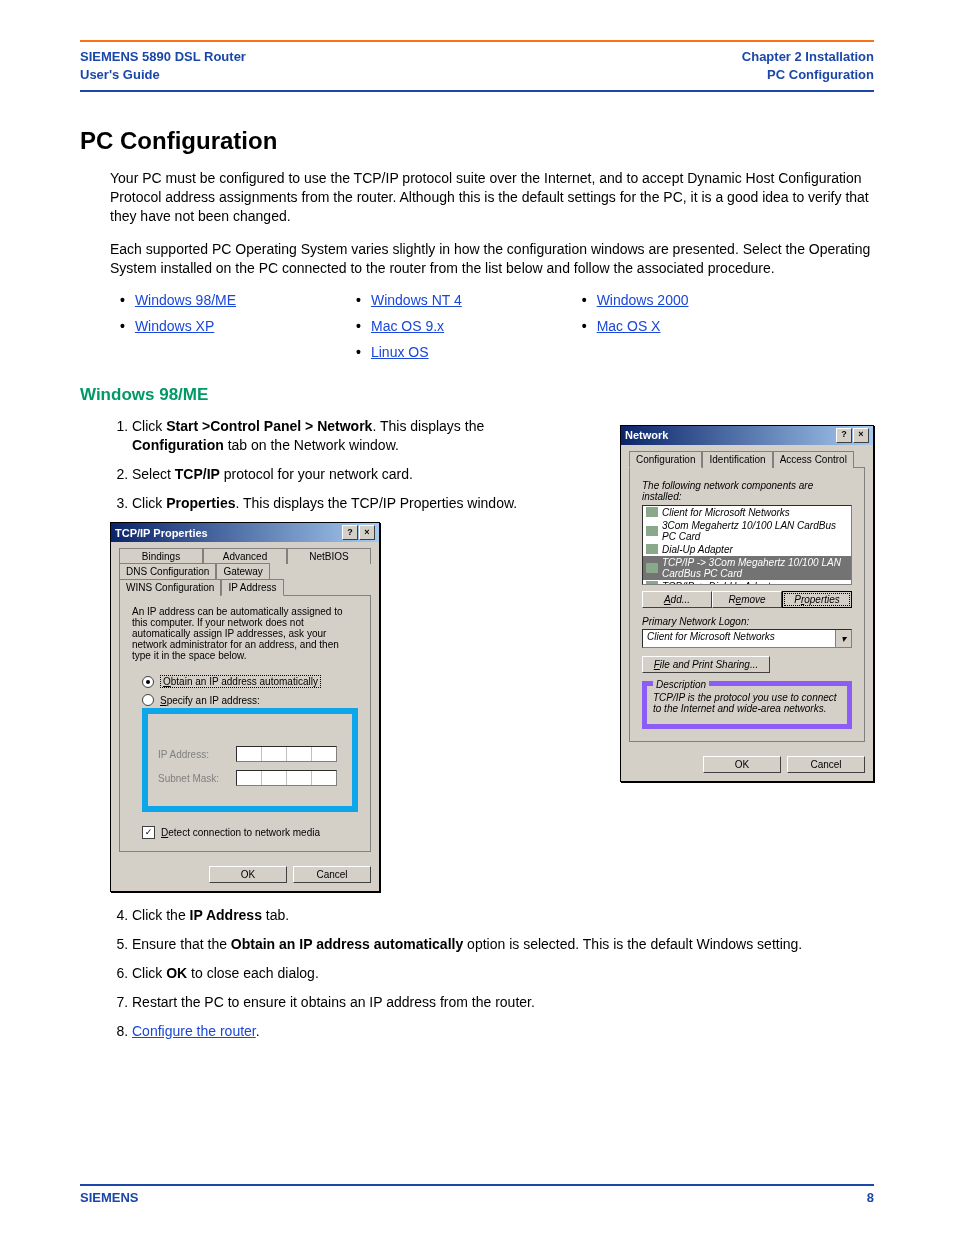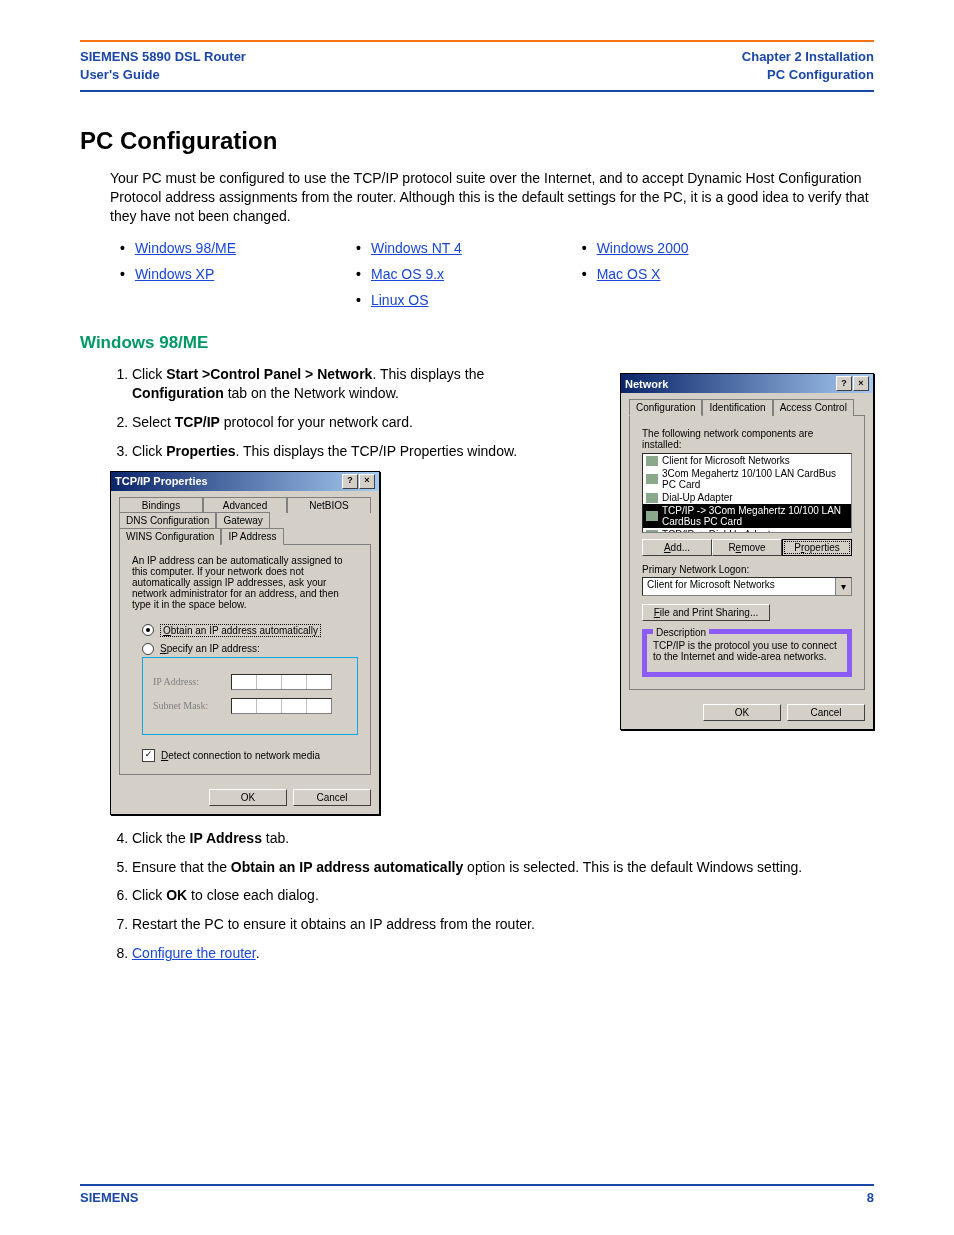--- a/index.html
+++ b/index.html
@@ -116,42 +116,42 @@
   .tab-panel {
     border: 1px solid #808080;
     background: #d4d0c8;
     padding: 10px 12px 12px 12px;
     min-height: 200px;
   }
   .instr { margin-bottom: 14px; }
   .radio-row { display: flex; align-items: center; margin: 6px 0 6px 10px; gap: 6px;}
   .radio { width: 10px; height: 10px; border: 1px solid #404040; border-radius: 50%; background: #fff; display:inline-flex; align-items:center; justify-content:center;}
   .radio.checked::after { content:""; width:4px; height:4px; background:#000; border-radius:50%;}
-  .ip-fields { border: 1px solid #0ea5e9; padding: 8px 10px 12px 10px; margin-left: 10px; margin-top: -4px; font-family: Liberation Serif, serif;}
+  .ip-fields { border: 6px solid #0ea5e9; padding: 24px 10px 12px 10px; margin-left: 10px; margin-top: -4px;}
   .ip-row { display: flex; align-items: center; gap: 8px; margin: 8px 0;}
   .ip-label { width: 70px; color: #808080;}
   .ip-box { display: flex; background:#fff; border: 1px inset #808080; }
   .ip-seg { width: 24px; height: 14px; border-right: 1px solid #c0c0c0;}
   .ip-seg:last-child{border-right:none;}
   .chk-row { display:flex; align-items:center; gap:6px; margin-top:14px; margin-left:10px;}
   .chk { width:11px; height:11px; border: 1px solid #404040; background:#fff; display:inline-flex; align-items:center; justify-content:center; font-size:9px;}
   .dlg-btns { display:flex; justify-content:flex-end; gap:6px; padding: 6px 8px 8px 8px;}
   .btn {
     min-width: 60px; text-align:center; padding: 2px 8px;
     background:#d4d0c8;
     border: 1px solid #fff;
     border-right-color:#404040; border-bottom-color:#404040;
   }
   .btn.focus { outline: 1px dotted #000; outline-offset: -3px; border: 1px solid #000;}
   
   .net-dialog { width: 252px; margin-top: 8px;}
   .tcp-dialog { width: 268px; margin: 8px 0 0 30px;}
   .listbox { border: 1px inset #808080; background:#fff; margin: 3px 0 6px 0; height: 78px; overflow: hidden;}
   .listitem { display:flex; align-items:center; gap:4px; padding: 1px 3px;}
-  .listitem.sel { background:#000000; color:#fff;}
+  .listitem.sel { background:#737373; color:#fff;}
   .li-icon { width:12px; height:10px; background:#8aa88a; flex:0 0 12px;}
   .three-btns { display:flex; justify-content:space-between; margin-bottom:8px;}
   .three-btns .btn { flex:1; min-width: 0;}
   .dropdown { display:flex; border: 1px inset #808080; background:#fff; height:17px; margin-bottom:8px;}
   .dropdown-text { flex:1; padding: 1px 4px;}
   .dropdown-arrow { width: 15px; background:#d4d0c8; border-left:1px solid #808080; display:flex; align-items:center; justify-content:center;}
   .fieldset { border: 5px solid #8b5cf6; padding: 6px 6px 10px 6px; margin-top: 8px; position: relative;}
   .fieldset-label { position: absolute; top:-7px; left: 6px; background:#d4d0c8; padding: 0 3px;}
   .label-small { margin: 2px 0 2px 0;}
   .footer {
@@ -180,20 +180,21 @@
     </div>
     <div class="header-right">
       <div>Chapter 2  Installation</div>
       <div>PC Configuration</div>
     </div>
   </div>
 
   <h1 class="main-title">PC Configuration</h1>
 
   <p class="body-text">Your PC must be configured to use the TCP/IP protocol suite over the Internet, and to accept Dynamic Host Configuration Protocol address assignments from the router. Although this is the default settings for the PC, it is a good idea to verify that they have not been changed.</p>
+  <p class="body-text">Each supported PC Operating System varies slightly in how the configuration windows are presented. Select the Operating System installed on the PC connected to the router from the list below and follow the associated procedure.</p>
 
   <div class="os-list">
     <div class="os-col">
       <div class="os-item"><a class="link">Windows 98/ME</a></div>
       <div class="os-item"><a class="link">Windows XP</a></div>
     </div>
     <div class="os-col">
       <div class="os-item"><a class="link">Windows NT 4</a></div>
       <div class="os-item"><a class="link">Mac OS 9.x</a></div>
       <div class="os-item"><a class="link">Linux OS</a></div>
@@ -290,21 +291,21 @@
           <div class="title-btn">?</div>
           <div class="title-btn">×</div>
         </div>
       </div>
       <div class="dlg-body">
         <div class="tabs-row">
           <div class="tab active">Configuration</div>
           <div class="tab">Identification</div>
           <div class="tab">Access Control</div>
         </div>
-        <div class="tab-panel" style="min-height:auto;">
+        <div class="tab-panel" style="min-height:auto;font-style:italic;">
           <div class="label-small">The following network components are installed:</div>
           <div class="listbox">
             <div class="listitem">
                 <span class="li-icon"></span>
                 <span>Client for Microsoft Networks</span>
               </div>
             <div class="listitem">
                 <span class="li-icon"></span>
                 <span>3Com Megahertz 10/100 LAN CardBus PC Card</span>
               </div>

